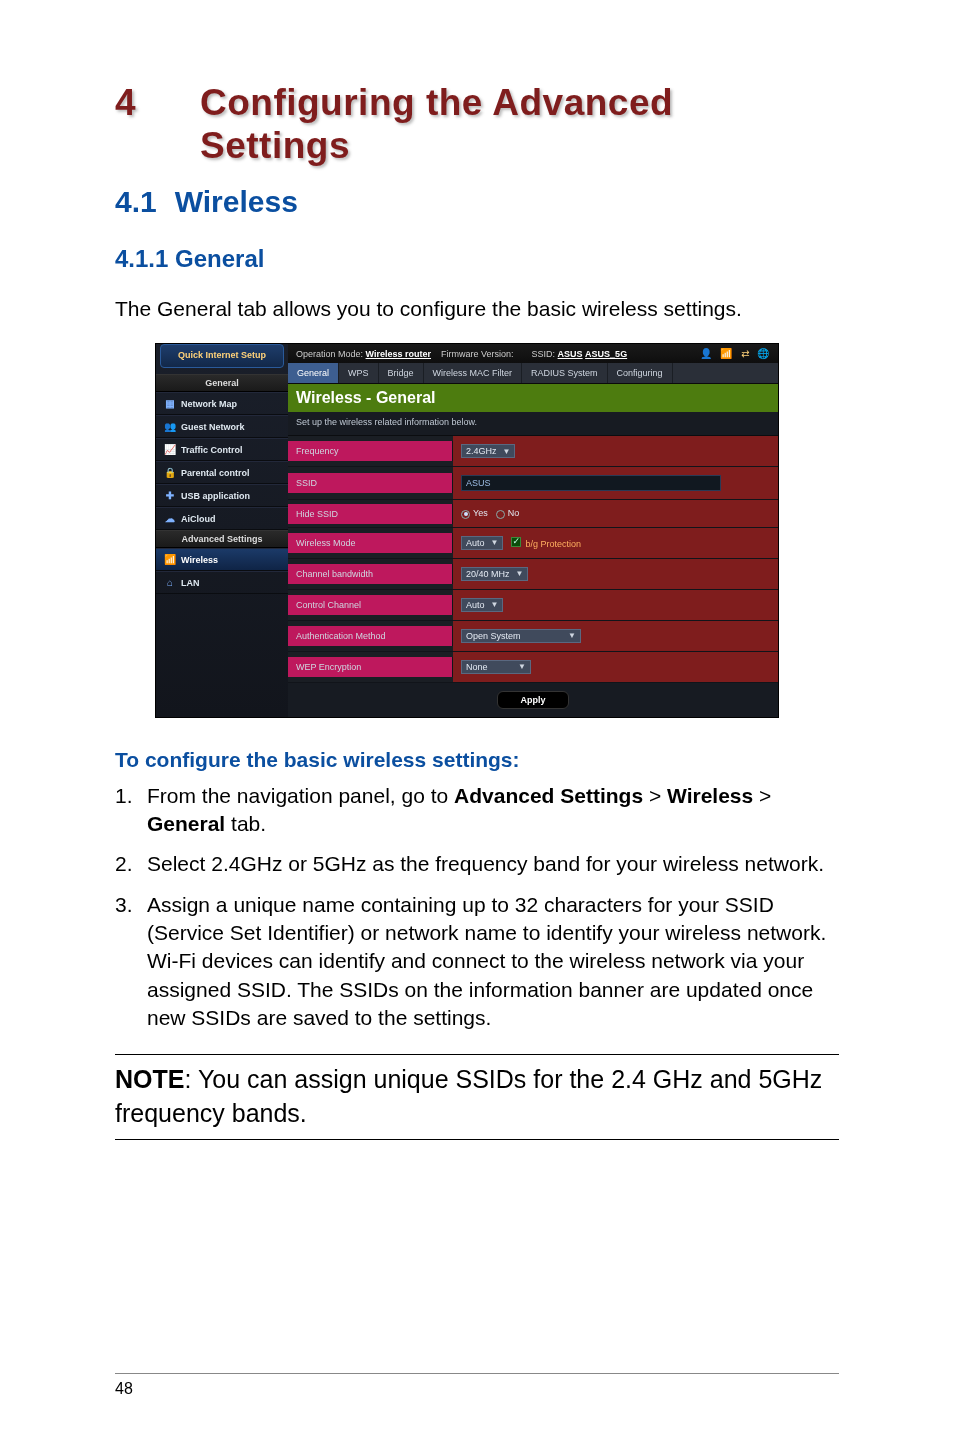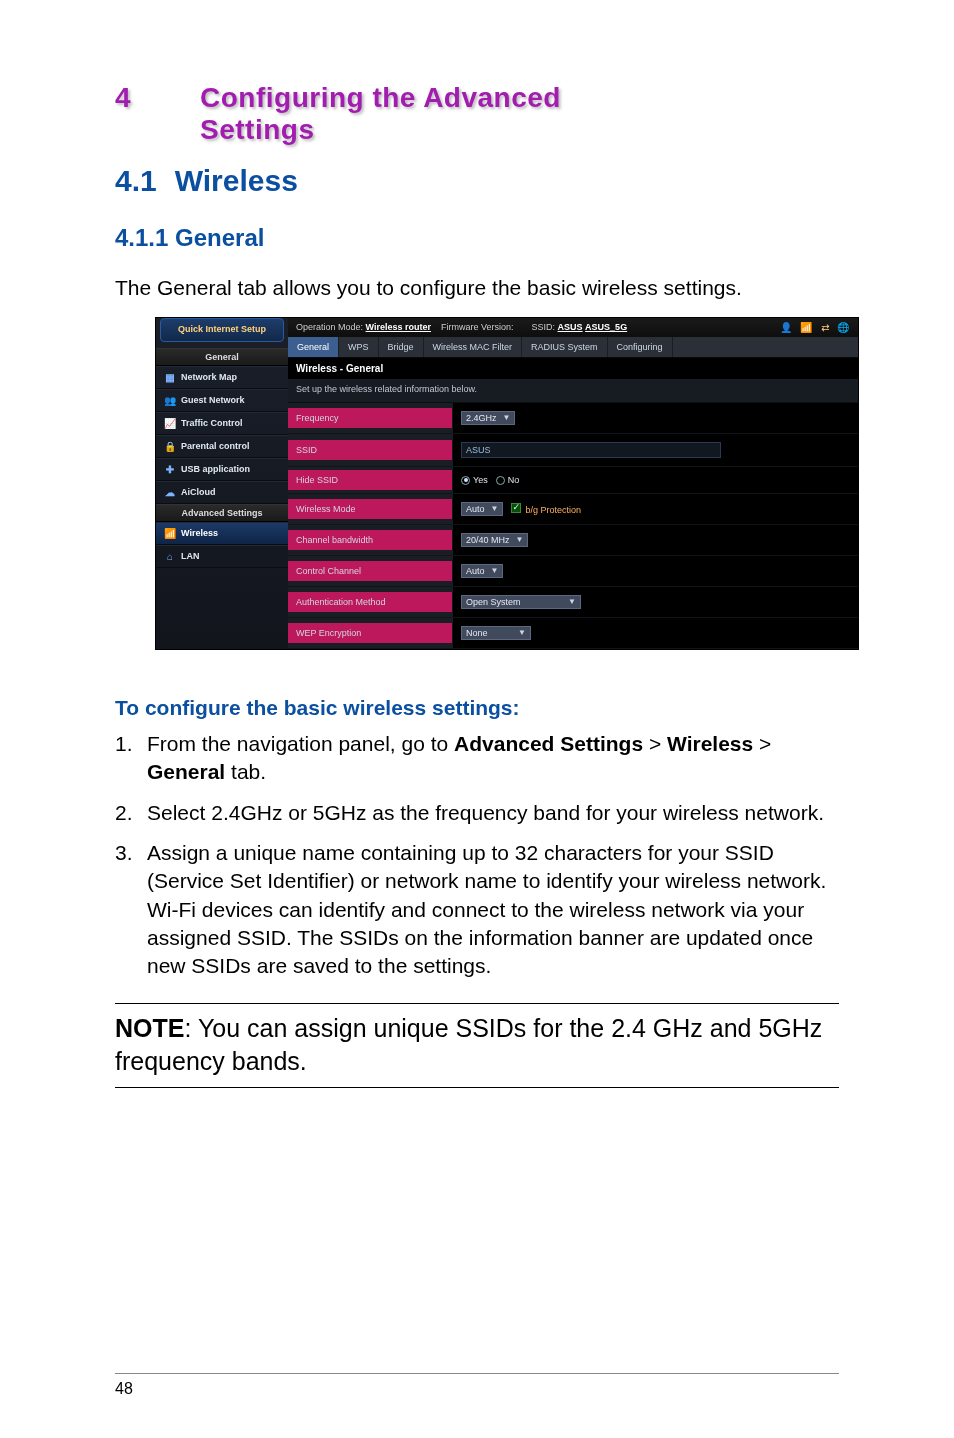--- a/index.html
+++ b/index.html
@@ -8,22 +8,22 @@
       background: #fff;
       width: 954px;
       height: 1438px;
       position: relative;
       color: #000;
     }
     .page {
       padding: 82px 115px 40px 115px;
     }
     .chapter-title {
-      color: #a21caf;
-      font-size: 28px;
+      color: #7f1d1d;
+      font-size: 37px;
       font-weight: 800;
       line-height: 1.15;
       text-shadow: 2px 2px 3px rgba(60,60,60,0.35);
       margin-bottom: 18px;
       letter-spacing: 0.5px;
     }
     .chapter-title .num {
       display: inline-block;
       width: 85px;
     }
@@ -45,25 +45,25 @@
     h3.subsection {
       color: #0B4FA0;
       font-size: 24px;
       font-weight: 700;
       margin-bottom: 22px;
       margin-top: 16px;
     }
     p.body {
       font-size: 21px;
       line-height: 1.35;
-      margin-bottom: 14px;
+      margin-bottom: 20px;
     }
     .screenshot {
-      width: 704px;
-      margin: 0 auto 46px 40px;
+      width: 624px;
+      margin: 0 auto 30px 40px;
     }
     .router-ui {
       background: #0e0e0e;
       color: #e0e0e0;
       font-family: Arial, sans-serif;
       font-size: 9px;
       border: 1px solid #000;
     }
     .ui-top {
       display: flex;
@@ -140,25 +140,25 @@
       padding: 5px 9px;
       color: #cfd6e0;
       border-right: 1px solid #1a1e24;
       font-size: 9px;
     }
     .tab-row .tab.active {
       background: #3d5e90;
       color: #fff;
     }
     .panel-title {
-      background: #000000;
+      background: #4d7c0f;
       color: #fff;
       padding: 5px 8px;
       font-weight: bold;
-      font-size: 10px;
+      font-size: 16px;
     }
     .panel-sub {
       background: #171b22;
       color: #bfc8d3;
       padding: 5px 8px 8px 8px;
       border-bottom: 1px solid #0b0d10;
     }
     .form-row {
       display: flex;
       align-items: center;
@@ -167,21 +167,21 @@
     .form-row .lbl {
       width: 165px;
       padding: 5px 8px;
       color: #cfd6e0;
       background: #be185d;
       border-right: 1px solid #11141a;
     }
     .form-row .val {
       flex: 1;
       padding: 8px 8px;
-      background: #000000;
+      background: #7f1d1d;
       color: #e0e6ef;
       display: flex;
       align-items: center;
       gap: 8px;
     }
     .drop {
       background: #404a5c;
       border: 1px solid #5a6880;
       color: #e3e9f2;
       padding: 1px 4px;
@@ -404,20 +404,23 @@
           </div>
           <div class="form-row">
             <div class="lbl">WEP Encryption</div>
             <div class="val">
                 <span class="drop" style="width:70px; justify-content:space-between;">
                   <span>None</span>
                   <span class="arr">▼</span>
                 </span>
               </div>
           </div>
+          <div class="apply-row">
+            <button class="apply-btn">Apply</button>
+          </div>
         </div>
       </div>
     </div>
   </div>
 
   <h4 class="instr-title">To configure the basic wireless settings:</h4>
   <ol class="steps">
     <li><span>From the navigation panel, go to </span><b>Advanced Settings</b><span> &gt; </span><b>Wireless</b><span> &gt; </span><b>General</b><span> tab.</span></li>
     <li>Select 2.4GHz or 5GHz as the frequency band for your wireless network.</li>
     <li>Assign a unique name containing up to 32 characters for your SSID (Service Set Identifier) or network name to identify your wireless network. Wi-Fi devices can identify and connect to the wireless network via your assigned SSID. The SSIDs on the information banner are updated once new SSIDs are saved to the settings.</li>

